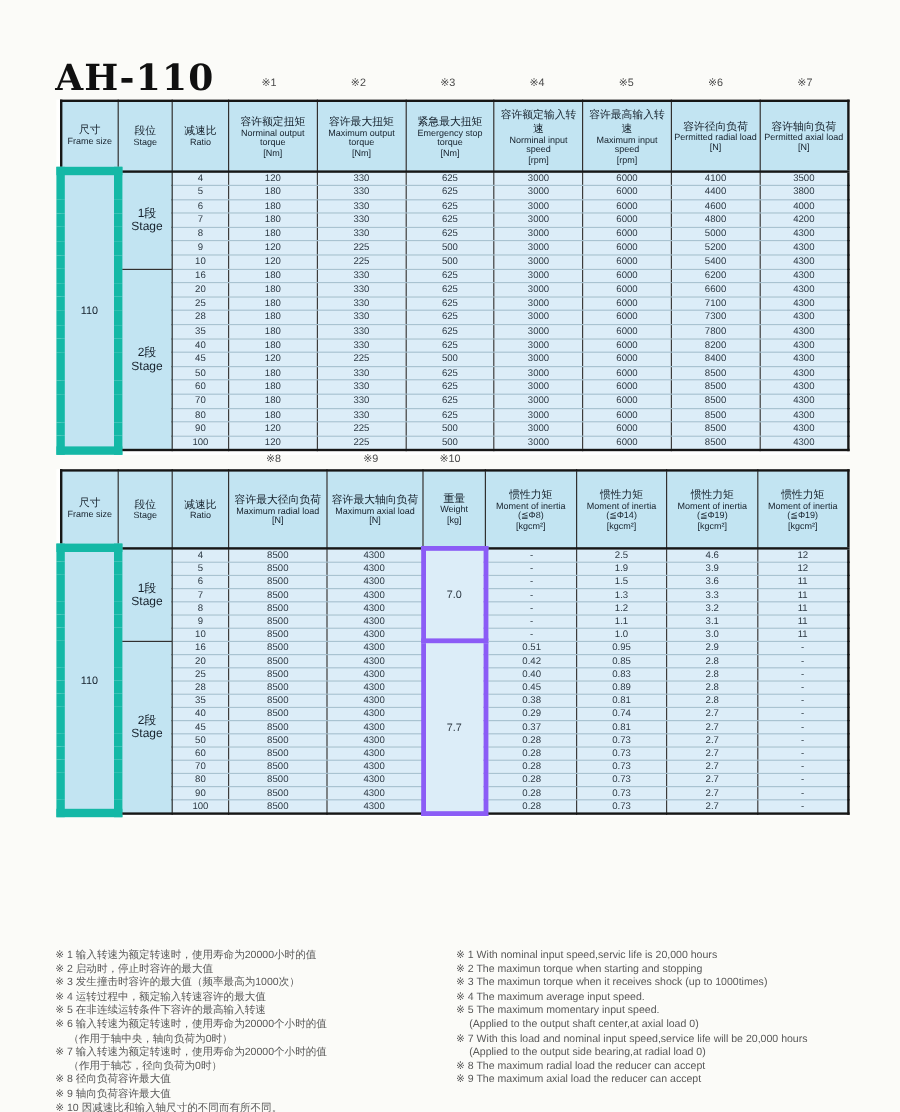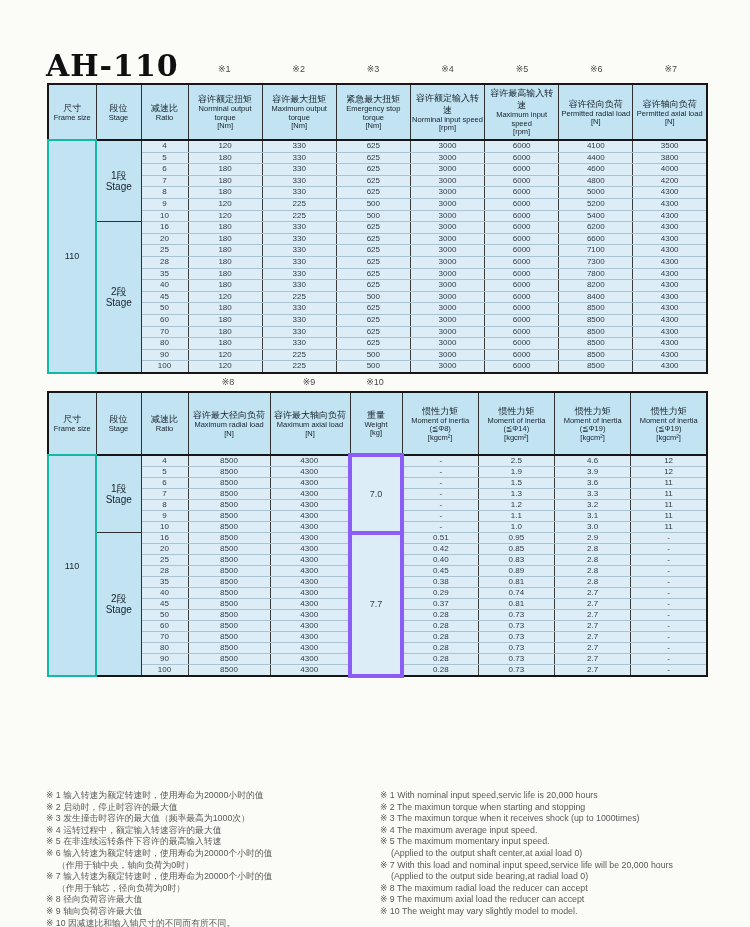--- a/index.html
+++ b/index.html
@@ -26,21 +26,21 @@
   th .zh{font-size:9px;line-height:12px;font-weight:normal;color:#15202b;}
   th .en{font-size:7.5px;line-height:8.5px;font-weight:normal;color:#15202b;}
   #t1 thead th{height:50px;}
   #t2 thead th{height:56px;}
 
   td{background:#dcedf8;font-size:8px;color:#2e3a44;text-align:center;
      padding:0;height:10.6px;line-height:10.6px;
      border-left:1px solid #3c3c3c;border-right:1px solid #3c3c3c;
      border-top:1px solid #a9c3d1;border-bottom:1px solid #a9c3d1;}
   #t2 td{height:10px;line-height:10px;}
-  td.frame{background:#c2e4f2;border:2px solid #14b8a6;font-size:9px;color:#15202b;}
+  td.frame{background:#c2e4f2;border:7px solid #14b8a6;font-size:9px;color:#15202b;}
   td.stage{background:#c2e4f2;border:1px solid #303030;color:#15202b;}
   td.stage div{font-size:10px;line-height:11px;}
   td.weight{border:4px solid #8b5cf6;font-size:9px;}
   td.ratio{border-left:1px solid #3c3c3c;}
 
   .footnotes{position:absolute;left:46px;top:750px;width:668px;display:flex;margin-top:40px;}
   .fn-col{flex:0 0 auto;}
   #fn-zh{width:334px;}
   #fn-en{width:334px;}
   .fn-line{font-size:8.8px;line-height:11.6px;color:#585858;white-space:nowrap;}
@@ -628,17 +628,16 @@
         <div class="fn-line">※ 1 With nominal input speed,servic life is 20,000 hours</div>
         <div class="fn-line">※ 2 The maximun torque when starting and stopping</div>
         <div class="fn-line">※ 3 The maximun torque when it receives shock (up to 1000times)</div>
         <div class="fn-line">※ 4 The maximum average input speed.</div>
         <div class="fn-line">※ 5 The maximum momentary input speed.</div>
         <div class="fn-line cont">(Applied to the output shaft center,at axial load 0)</div>
         <div class="fn-line">※ 7 With this load and nominal input speed,service life will be 20,000 hours</div>
         <div class="fn-line cont">(Applied to the output side bearing,at radial load 0)</div>
         <div class="fn-line">※ 8 The maximum radial load the reducer can accept</div>
         <div class="fn-line">※ 9 The maximum axial load the reducer can accept</div>
-        <div class="fn-line">※ 10 The weight may vary slightly model to model.</div>
       </div>
   </div>
 
 </div>
 
 </body></html>

